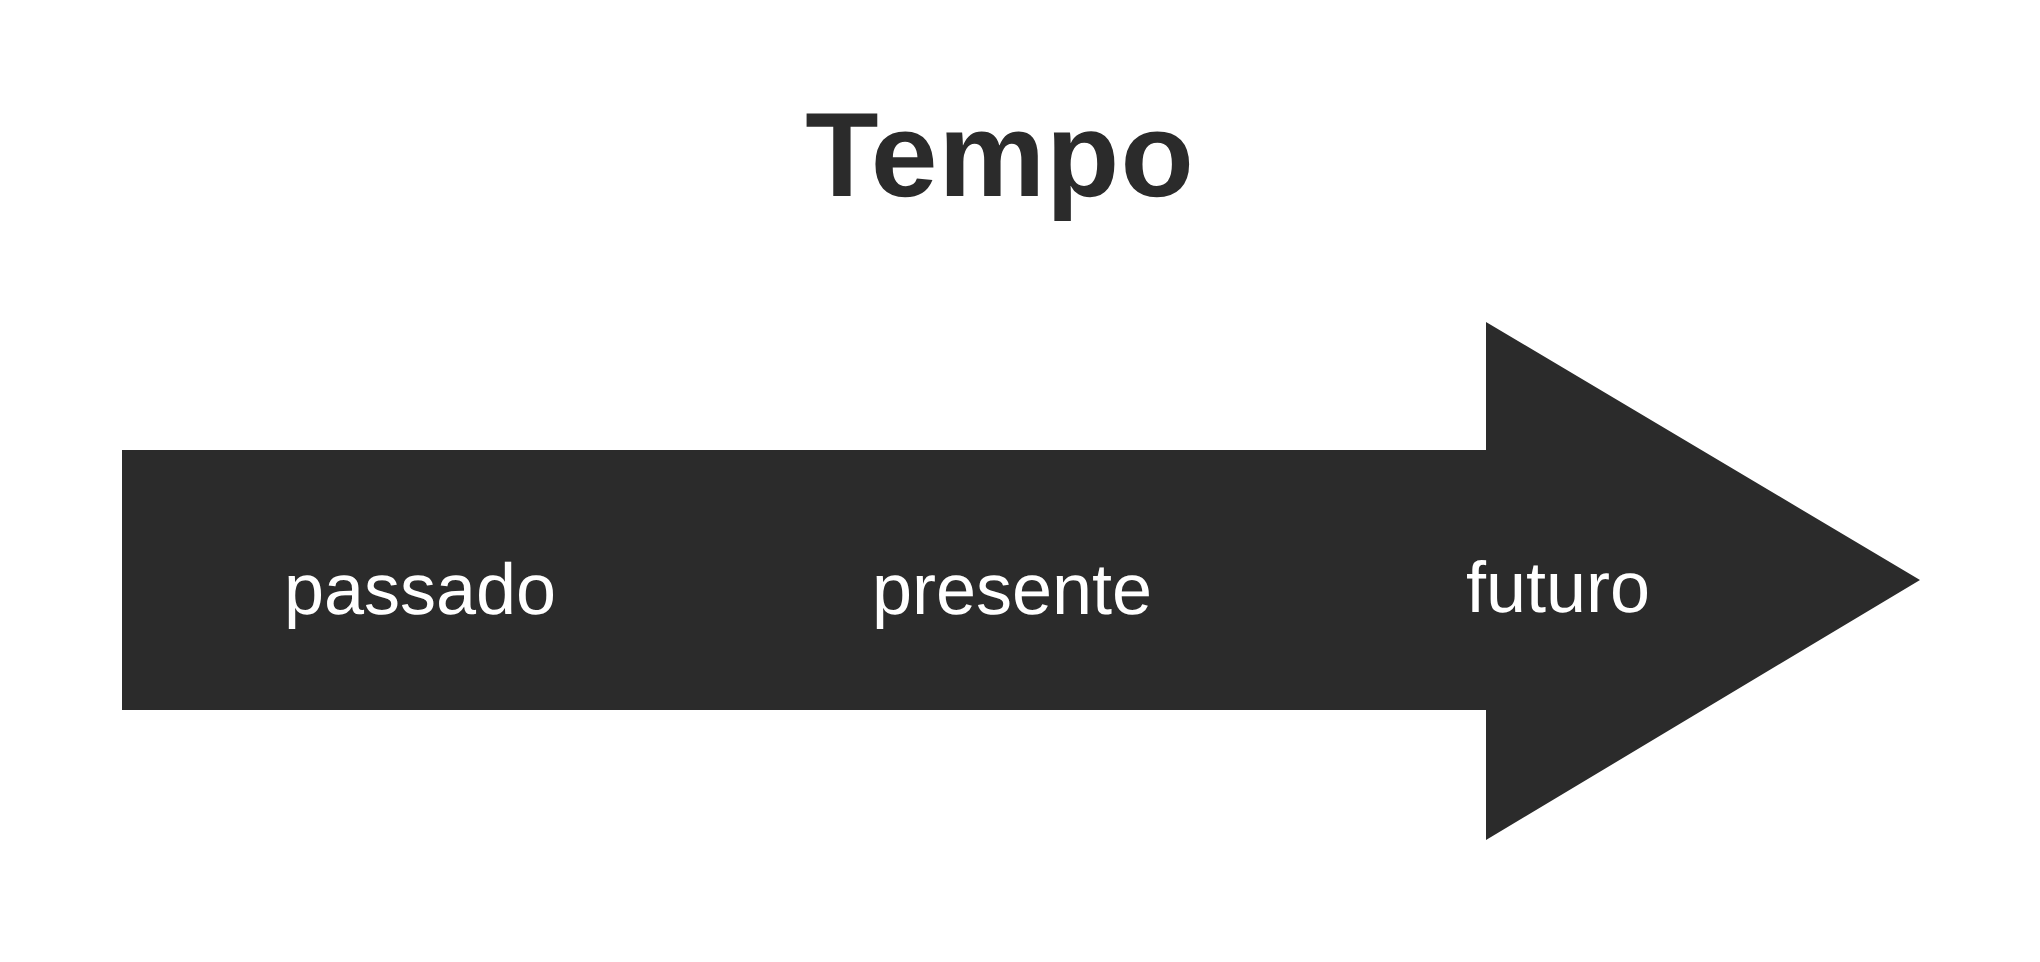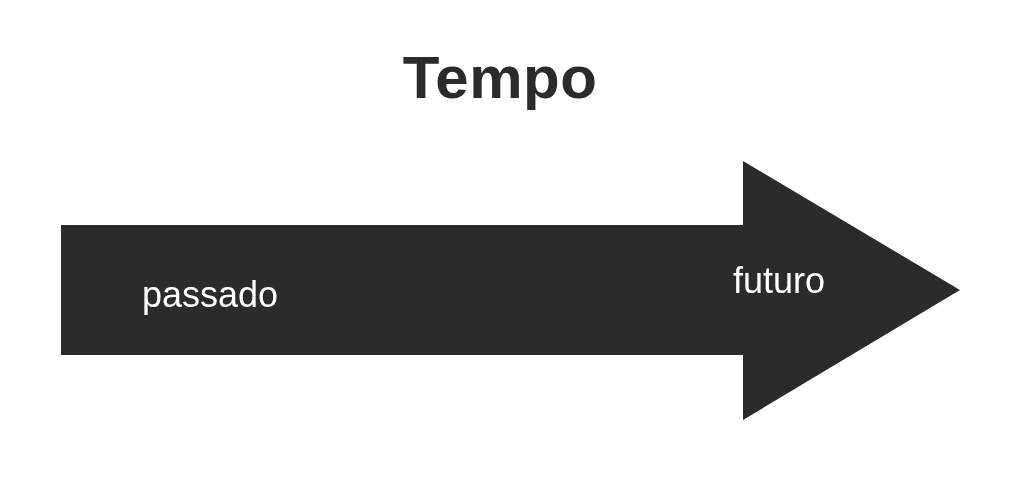--- a/index.html
+++ b/index.html
@@ -39,31 +39,32 @@
     position: absolute;
     transform: translate(-50%, -50%);
     color: #ffffff;
     font-size: 36px;
     font-weight: 400;
     line-height: 1;
     white-space: nowrap;
   }
   .label-passado  { left: 210px; top: 295px; }
   .label-presente { left: 506px; top: 295px; }
-  .label-futuro   { left: 779px; top: 281px; }
+  .label-futuro   { left: 779px; top: 294px; }
 </style>
 </head>
 <body>
 
 <div class="canvas">
 
   <div class="diagram-title">Tempo</div>
 
   <svg class="arrow-svg" viewBox="0 0 1020 481" xmlns="http://www.w3.org/2000/svg">
     <polygon points="61,225 743,225 743,161 960,290 743,420 743,355 61,355" fill="#2b2b2b"></polygon>
   </svg>
 
   <span class="arrow-label label-passado">passado</span>
 
+  <span class="arrow-label label-presente">presente</span>
 
   <span class="arrow-label label-futuro">futuro</span>
 
 </div>
 
 </body></html>

